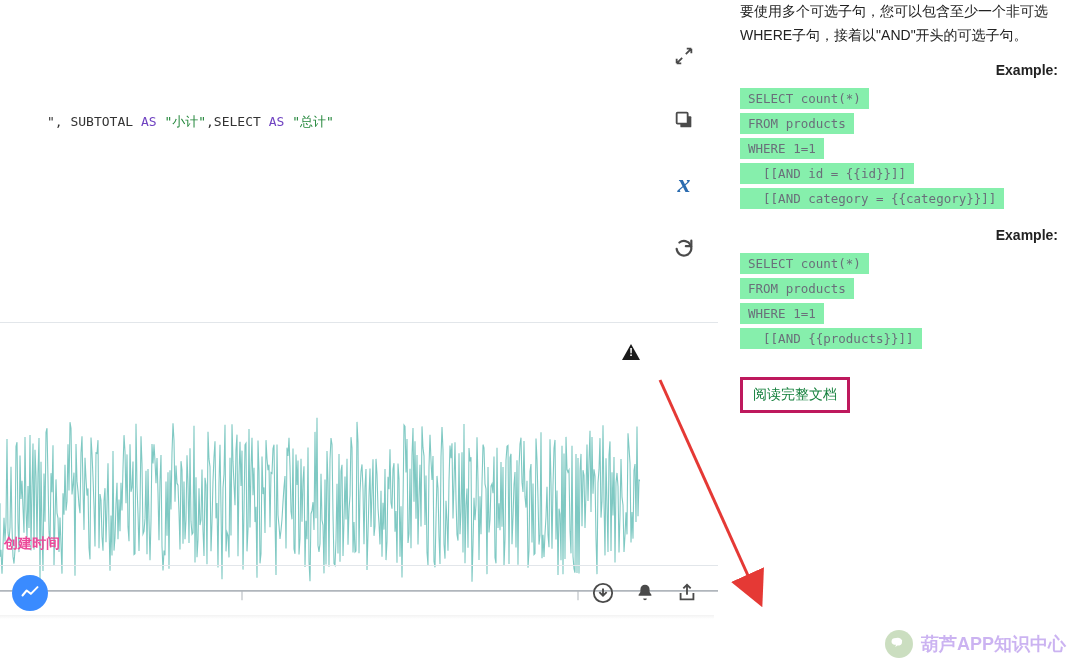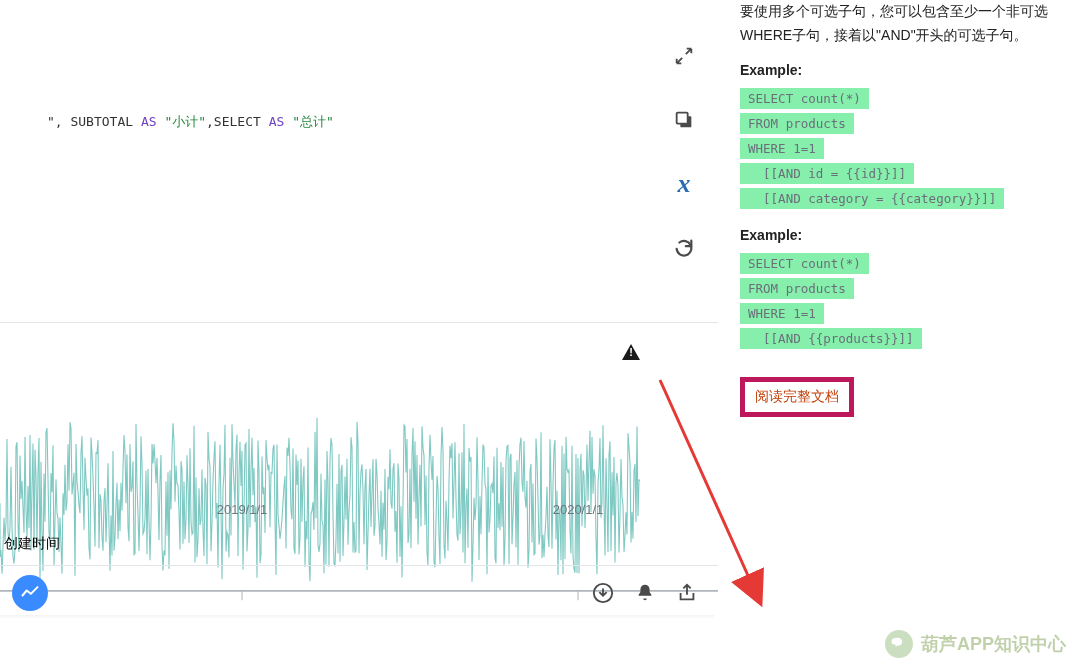--- a/index.html
+++ b/index.html
@@ -15,34 +15,34 @@
   .code-strip .kw { color: #6f42c1; margin-top: 8px; }
   .code-strip .str { color: #22863a; }
   .divider { position: absolute; left: 0; right: 0; top: 322px; height: 1px; background: #e2e6ea; }
   .chart-wrap { position: absolute; left: 0; right: 0; top: 322px; height: 297px; }
   svg.chart { width: 100%; height: 100%; display: block; }
   .warn-icon { position: absolute; right: 78px; top: 344px; width: 0; height: 0; border-left: 9px solid transparent; border-right: 9px solid transparent; border-bottom: 16px solid #1a1a1a; }
   .warn-icon::after { content: "!"; position: absolute; left: -3px; top: 2px; width: 6px; color: #fff; font-size: 11px; font-weight: 700; text-align: center; }
   .x-ticks { position: absolute; left: 0; right: 0; top: 502px; height: 20px; }
   .x-tick { position: absolute; font-size: 13px; color: #6c757d; transform: translateX(-50%); }
   .x-label-wrap { position: absolute; left: 0; right: 0; top: 535px; }
-  .x-label { font-size: 14px; color: #000000; font-weight: 400; padding-left: 4px; }
+  .x-label { font-size: 14px; color: #ec4899; font-weight: 700; padding-left: 4px; }
   .bottom-bar { position: absolute; left: 0; right: 0; bottom: 0; height: 54px; border-top: 1px solid #e2e6ea; display: flex; align-items: center; padding: 0 20px 0 12px; }
   .viz-btn { width: 36px; height: 36px; border-radius: 50%; background: #3a8bff; display: flex; align-items: center; justify-content: center; color: #fff; cursor: pointer; }
   .viz-btn svg { width: 20px; height: 20px; }
   .bottom-right { margin-left: auto; display: flex; gap: 20px; color: #4a4a4a; }
   .bottom-right .ico { width: 22px; height: 22px; cursor: pointer; }
   .side p { font-size: 14px; line-height: 1.7; color: #222; margin-bottom: 14px; }
-  .side .label { font-size: 14px; font-weight: 700; color: #222; margin-bottom: 10px; }
+  .side .label { font-size: 14px; font-weight: 700; color: #222; margin-bottom: 10px; text-align: right; }
   .code-block { margin-bottom: 14px; }
   .code-line { display: inline-block; padding: 3px 8px; font-family: Consolas, Menlo, monospace; font-size: 12.5px; color: #6a6f7a; background: #86efac; margin-bottom: 4px; white-space: pre; }
-  .doc-link { display: inline-block; margin-top: 10px; padding: 6px 10px; font-size: 14px; color: #c2410c; border: 5px solid #be185d; }
+  .doc-link { display: inline-block; margin-top: 10px; padding: 6px 10px; font-size: 14px; color: #15803d; border: 3px solid #be185d; }
   .arrow-svg { position: absolute; left: 620px; top: 360px; width: 220px; height: 260px; pointer-events: none; }
   .shadow-border-b { position:absolute; left:0; bottom:0; width:714px; height:4px; background:linear-gradient(#e0e0e0, rgba(0,0,0,0)); opacity:.4;}
-  .watermark { position:absolute; right:14px; bottom:8px; display:flex; align-items:center; gap:8px; opacity:.35; font-size:18px; color:#4d7c0f; font-weight:600;}
+  .watermark { position:absolute; right:14px; bottom:8px; display:flex; align-items:center; gap:8px; opacity:.35; font-size:18px; color:#6d28d9; font-weight:600;}
   .watermark .bubble { width:28px; height:28px; border-radius:50%; background:#6da34d; color:#fff; display:flex; align-items:center; justify-content:center; }
 </style>
 </head>
 <body>
 
 <div class="main">
   <div class="main-inner">
 
     <div class="code-strip">
       <span>", SUBTOTAL </span><span class="kw">AS</span> <span class="str">"小计"</span><span>,SELECT </span><span class="kw">AS</span> <span class="str">"总计"</span>
@@ -78,24 +78,20 @@
             <path d="M0 116 L0.0 150.2 L1.0 145.7 L2.0 161.0 L3.0 144.3 L4.0 125.3 L5.0 140.4 L6.0 127.8 L7.0 74.9 L8.0 134.8 L9.0 140.1 L10.0 131.4 L11.0 92.6 L12.0 131.2 L13.0 150.1 L14.0 154.5 L15.0 145.7 L16.0 79.6 L17.0 76.9 L18.0 128.3 L19.0 147.2 L20.0 85.4 L21.0 113.2 L22.0 101.6 L23.0 118.9 L24.0 134.8 L25.0 73.6 L26.0 119.8 L27.0 137.9 L28.0 104.9 L29.0 131.8 L30.0 72.3 L31.0 146.2 L32.0 105.3 L33.0 77.7 L34.0 145.7 L35.0 81.8 L36.0 98.6 L37.0 140.7 L38.0 97.0 L39.0 74.2 L40.0 165.0 L41.0 89.4 L42.0 133.9 L43.0 159.3 L44.0 96.9 L45.0 127.7 L46.0 70.6 L47.0 68.0 L48.0 100.4 L49.0 134.3 L50.0 143.2 L51.0 96.7 L52.0 108.9 L53.0 78.9 L54.0 155.9 L55.0 126.4 L56.0 100.7 L57.0 122.2 L58.0 125.5 L59.0 147.1 L60.0 125.1 L61.0 142.2 L62.0 161.0 L63.0 109.6 L64.0 123.3 L65.0 91.3 L66.0 120.6 L67.0 114.6 L68.0 78.2 L69.0 107.8 L70.0 64.1 L71.0 68.1 L72.0 110.3 L73.0 104.1 L74.0 96.4 L75.0 162.3 L76.0 78.1 L77.0 101.8 L78.0 108.4 L79.0 117.1 L80.0 122.3 L81.0 83.6 L82.0 73.1 L83.0 106.6 L84.0 133.0 L85.0 86.9 L86.0 100.2 L87.0 111.0 L88.0 106.5 L89.0 144.3 L90.0 151.8 L91.0 73.9 L92.0 84.2 L93.0 99.5 L94.0 117.7 L95.0 143.6 L96.0 83.8 L97.0 84.0 L98.0 75.6 L99.0 144.7 L100.0 110.1 L101.0 114.1 L102.0 137.4 L103.0 146.3 L104.0 114.4 L105.0 106.3 L106.0 140.9 L107.0 117.6 L108.0 90.4 L109.0 130.8 L110.0 159.1 L111.0 123.8 L112.0 149.4 L113.0 82.5 L114.0 146.2 L115.0 138.1 L116.0 116.1 L117.0 102.9 L118.0 139.0 L119.0 113.6 L120.0 133.9 L121.0 102.8 L122.0 120.6 L123.0 93.6 L124.0 72.4 L125.0 83.0 L126.0 116.0 L127.0 84.7 L128.0 131.1 L129.0 140.2 L130.0 78.2 L131.0 108.5 L132.0 105.8 L133.0 89.3 L134.0 148.6 L135.0 148.1 L136.0 65.1 L137.0 105.2 L138.0 122.4 L139.0 146.4 L140.0 118.9 L141.0 73.1 L142.0 91.1 L143.0 135.5 L144.0 133.8 L145.0 125.8 L146.0 95.1 L147.0 148.6 L148.0 94.1 L149.0 126.5 L150.0 152.4 L151.0 127.5 L152.0 78.1 L153.0 90.5 L154.0 78.3 L155.0 89.0 L156.0 103.1 L157.0 87.1 L158.0 109.3 L159.0 139.6 L160.0 101.7 L161.0 85.1 L162.0 143.6 L163.0 158.9 L164.0 146.2 L165.0 149.2 L166.0 102.1 L167.0 136.7 L168.0 96.1 L169.0 157.8 L170.0 94.8 L171.0 119.9 L172.0 83.5 L173.0 64.8 L174.0 75.8 L175.0 114.9 L176.0 91.8 L177.0 103.2 L178.0 104.5 L179.0 121.7 L180.0 145.5 L181.0 89.1 L182.0 94.5 L183.0 141.8 L184.0 102.1 L185.0 138.9 L186.0 126.8 L187.0 85.2 L188.0 103.5 L189.0 141.4 L190.0 80.8 L191.0 127.6 L192.0 135.7 L193.0 134.7 L194.0 66.4 L195.0 153.9 L196.0 99.4 L197.0 150.5 L198.0 139.5 L199.0 106.4 L200.0 129.8 L201.0 126.5 L202.0 94.3 L203.0 133.2 L204.0 149.7 L205.0 99.7 L206.0 104.4 L207.0 155.0 L208.0 70.2 L209.0 87.6 L210.0 92.6 L211.0 146.6 L212.0 128.1 L213.0 101.7 L214.0 86.3 L215.0 76.3 L216.0 125.6 L217.0 115.8 L218.0 157.1 L219.0 103.2 L220.0 78.5 L221.0 119.6 L222.0 164.6 L223.0 106.2 L224.0 97.3 L225.0 65.7 L226.0 146.7 L227.0 134.6 L228.0 136.6 L229.0 150.6 L230.0 86.8 L231.0 136.5 L232.0 65.4 L233.0 89.2 L234.0 103.7 L235.0 117.2 L236.0 81.6 L237.0 72.1 L238.0 149.8 L239.0 98.0 L240.0 76.7 L241.0 104.9 L242.0 82.3 L243.0 158.4 L244.0 120.3 L245.0 78.8 L246.0 77.7 L247.0 146.7 L248.0 132.6 L249.0 68.5 L250.0 131.5 L251.0 94.2 L252.0 74.0 L253.0 110.8 L254.0 93.2 L255.0 128.0 L256.0 118.2 L257.0 163.6 L258.0 75.8 L259.0 95.6 L260.0 154.4 L261.0 148.2 L262.0 86.0 L263.0 110.0 L264.0 105.9 L265.0 134.9 L266.0 75.6 L267.0 87.5 L268.0 94.7 L269.0 91.3 L270.0 131.3 L271.0 96.4 L272.0 96.8 L273.0 81.0 L274.0 78.6 L275.0 126.2 L276.0 161.9 L277.0 78.4 L278.0 123.5 L279.0 130.2 L280.0 138.7 L281.0 133.3 L282.0 126.1 L283.0 115.2 L284.0 105.6 L285.0 98.6 L286.0 144.9 L287.0 80.4 L288.0 85.7 L289.0 74.1 L290.0 92.5 L291.0 121.1 L292.0 126.2 L293.0 80.9 L294.0 145.2 L295.0 148.3 L296.0 84.8 L297.0 104.2 L298.0 88.6 L299.0 148.7 L300.0 138.4 L301.0 87.5 L302.0 127.7 L303.0 101.8 L304.0 92.3 L305.0 156.7 L306.0 127.2 L307.0 138.9 L308.0 80.3 L309.0 153.3 L310.0 165.8 L311.0 122.7 L312.0 120.6 L313.0 115.3 L314.0 133.1 L315.0 70.3 L316.0 125.5 L317.0 61.2 L318.0 142.9 L319.0 147.0 L320.0 141.8 L321.0 97.1 L322.0 126.8 L323.0 130.0 L324.0 160.8 L325.0 100.7 L326.0 155.2 L327.0 82.6 L328.0 102.5 L329.0 156.6 L330.0 88.0 L331.0 74.3 L332.0 78.5 L333.0 123.4 L334.0 154.5 L335.0 155.7 L336.0 139.4 L337.0 103.5 L338.0 148.1 L339.0 84.5 L340.0 153.3 L341.0 95.4 L342.0 91.4 L343.0 149.7 L344.0 127.1 L345.0 98.9 L346.0 126.3 L347.0 87.5 L348.0 142.5 L349.0 120.5 L350.0 111.0 L351.0 73.7 L352.0 80.5 L353.0 147.4 L354.0 128.0 L355.0 147.1 L356.0 146.4 L357.0 63.9 L358.0 76.9 L359.0 147.9 L360.0 109.2 L361.0 95.7 L362.0 91.2 L363.0 107.4 L364.0 142.2 L365.0 105.6 L366.0 94.1 L367.0 158.7 L368.0 135.6 L369.0 111.0 L370.0 93.7 L371.0 131.1 L372.0 108.7 L373.0 87.8 L374.0 136.8 L375.0 130.5 L376.0 87.6 L377.0 97.5 L378.0 119.0 L379.0 128.8 L380.0 142.3 L381.0 107.9 L382.0 150.1 L383.0 115.7 L384.0 132.8 L385.0 94.0 L386.0 152.3 L387.0 140.5 L388.0 99.0 L389.0 106.9 L390.0 81.4 L391.0 115.6 L392.0 119.4 L393.0 94.1 L394.0 90.4 L395.0 134.1 L396.0 120.9 L397.0 154.0 L398.0 90.5 L399.0 100.5 L400.0 150.1 L401.0 117.9 L402.0 163.5 L403.0 116.4 L404.0 66.0 L405.0 67.0 L406.0 96.3 L407.0 74.8 L408.0 141.3 L409.0 135.4 L410.0 93.9 L411.0 144.8 L412.0 85.3 L413.0 67.9 L414.0 114.9 L415.0 76.3 L416.0 125.8 L417.0 85.1 L418.0 142.3 L419.0 112.2 L420.0 91.4 L421.0 130.8 L422.0 66.8 L423.0 80.6 L424.0 85.7 L425.0 129.8 L426.0 98.2 L427.0 147.4 L428.0 155.6 L429.0 92.6 L430.0 72.2 L431.0 88.7 L432.0 101.0 L433.0 85.7 L434.0 153.1 L435.0 156.9 L436.0 126.5 L437.0 98.5 L438.0 106.3 L439.0 137.4 L440.0 154.8 L441.0 86.2 L442.0 67.2 L443.0 81.8 L444.0 142.2 L445.0 151.4 L446.0 114.4 L447.0 127.5 L448.0 146.3 L449.0 101.6 L450.0 79.1 L451.0 87.1 L452.0 77.6 L453.0 125.7 L454.0 102.7 L455.0 77.0 L456.0 113.3 L457.0 136.0 L458.0 139.8 L459.0 84.0 L460.0 135.8 L461.0 121.0 L462.0 83.3 L463.0 147.5 L464.0 65.2 L465.0 154.4 L466.0 117.4 L467.0 106.6 L468.0 144.4 L469.0 80.6 L470.0 89.1 L471.0 86.6 L472.0 166.1 L473.0 142.5 L474.0 112.4 L475.0 126.7 L476.0 116.8 L477.0 73.8 L478.0 101.5 L479.0 152.2 L480.0 111.5 L481.0 135.7 L482.0 103.2 L483.0 78.5 L484.0 80.6 L485.0 103.7 L486.0 106.7 L487.0 161.3 L488.0 92.7 L489.0 134.6 L490.0 126.5 L491.0 105.1 L492.0 103.6 L493.0 109.5 L494.0 86.0 L495.0 150.8 L496.0 154.3 L497.0 80.5 L498.0 131.8 L499.0 116.0 L500.0 133.2 L501.0 89.6 L502.0 130.9 L503.0 92.8 L504.0 156.1 L505.0 138.9 L506.0 88.4 L507.0 79.7 L508.0 79.1 L509.0 154.8 L510.0 86.8 L511.0 84.4 L512.0 142.2 L513.0 124.8 L514.0 104.1 L515.0 96.0 L516.0 144.2 L517.0 88.4 L518.0 155.3 L519.0 92.8 L520.0 78.2 L521.0 74.0 L522.0 102.6 L523.0 108.7 L524.0 76.2 L525.0 111.9 L526.0 118.7 L527.0 101.6 L528.0 157.2 L529.0 146.4 L530.0 95.6 L531.0 90.9 L532.0 141.0 L533.0 103.4 L534.0 148.6 L535.0 147.9 L536.0 74.5 L537.0 88.1 L538.0 112.7 L539.0 142.4 L540.0 136.1 L541.0 70.6 L542.0 151.1 L543.0 136.1 L544.0 150.3 L545.0 135.4 L546.0 124.6 L547.0 105.4 L548.0 136.0 L549.0 144.1 L550.0 75.0 L551.0 103.0 L552.0 145.1 L553.0 104.4 L554.0 80.8 L555.0 75.5 L556.0 139.2 L557.0 107.8 L558.0 161.8 L559.0 119.5 L560.0 123.0 L561.0 152.4 L562.0 79.1 L563.0 161.3 L564.0 84.1 L565.0 151.6 L566.0 73.5 L567.0 94.3 L568.0 96.1 L569.0 94.7 L570.0 133.8 L571.0 148.0 L572.0 79.1 L573.0 150.0 L574.0 157.9 L575.0 160.3 L576.0 84.5 L577.0 160.5 L578.0 87.0 L579.0 160.9 L580.0 95.0 L581.0 84.4 L582.0 130.7 L583.0 94.8 L584.0 98.1 L585.0 131.7 L586.0 109.3 L587.0 78.4 L588.0 114.5 L589.0 88.8 L590.0 69.6 L591.0 121.5 L592.0 73.6 L593.0 109.8 L594.0 94.3 L595.0 98.6 L596.0 138.1 L597.0 161.3 L598.0 102.9 L599.0 94.5 L600.0 74.3 L601.0 125.1 L602.0 114.7 L603.0 66.1 L604.0 114.6 L605.0 149.3 L606.0 87.2 L607.0 116.5 L608.0 147.1 L609.0 85.2 L610.0 76.4 L611.0 146.5 L612.0 96.2 L613.0 123.8 L614.0 86.3 L615.0 153.9 L616.0 102.9 L617.0 96.6 L618.0 105.1 L619.0 147.5 L620.0 123.5 L621.0 87.6 L622.0 111.9 L623.0 117.2 L624.0 147.1 L625.0 136.4 L626.0 121.7 L627.0 135.9 L628.0 71.2 L629.0 80.2 L630.0 90.2 L631.0 141.1 L632.0 121.6 L633.0 138.6 L634.0 95.0 L635.0 90.9 L636.0 127.9 L637.0 66.9 L638.0 124.3 L639.0 101.2 L640.0 101.4" fill="none" stroke="#7fc9c3" stroke-width="1.1"></path>
           </g>
         <line x1="0" y1="172" x2="718" y2="172" stroke="#b0b6bc" stroke-width="1"></line>
         <line x1="242" y1="172" x2="242" y2="178" stroke="#b0b6bc" stroke-width="1"></line>
         <line x1="578" y1="172" x2="578" y2="178" stroke="#b0b6bc" stroke-width="1"></line>
       </svg>
     </div>
 
     <div class="warn-icon"></div>
 
-    <div class="x-ticks">
-      <div class="x-tick" style="left:242px">2019/1/1</div>
-      <div class="x-tick" style="left:578px">2020/1/1</div>
-    </div>
 
     <div class="x-label-wrap">
       <div class="x-label">创建时间</div>
     </div>
 
     <div class="bottom-bar">
       <div class="viz-btn">
         <svg viewBox="0 0 24 24" fill="none" stroke="#fff" stroke-width="2.4" stroke-linecap="round" stroke-linejoin="round">
           <polyline points="3 15 8 9 13 13 21 5"></polyline>
         </svg>

